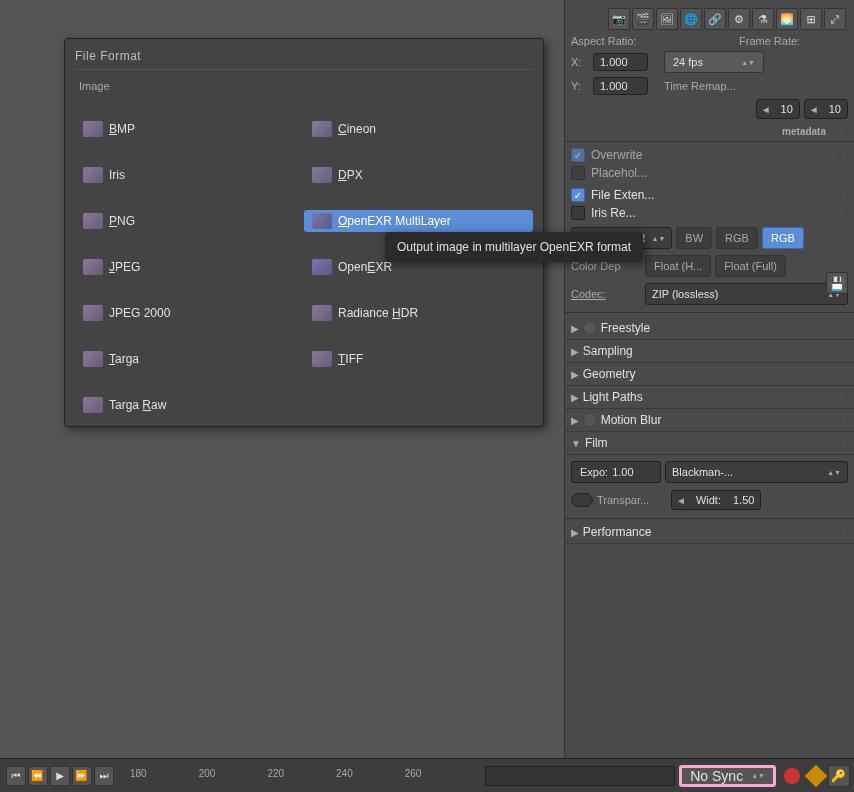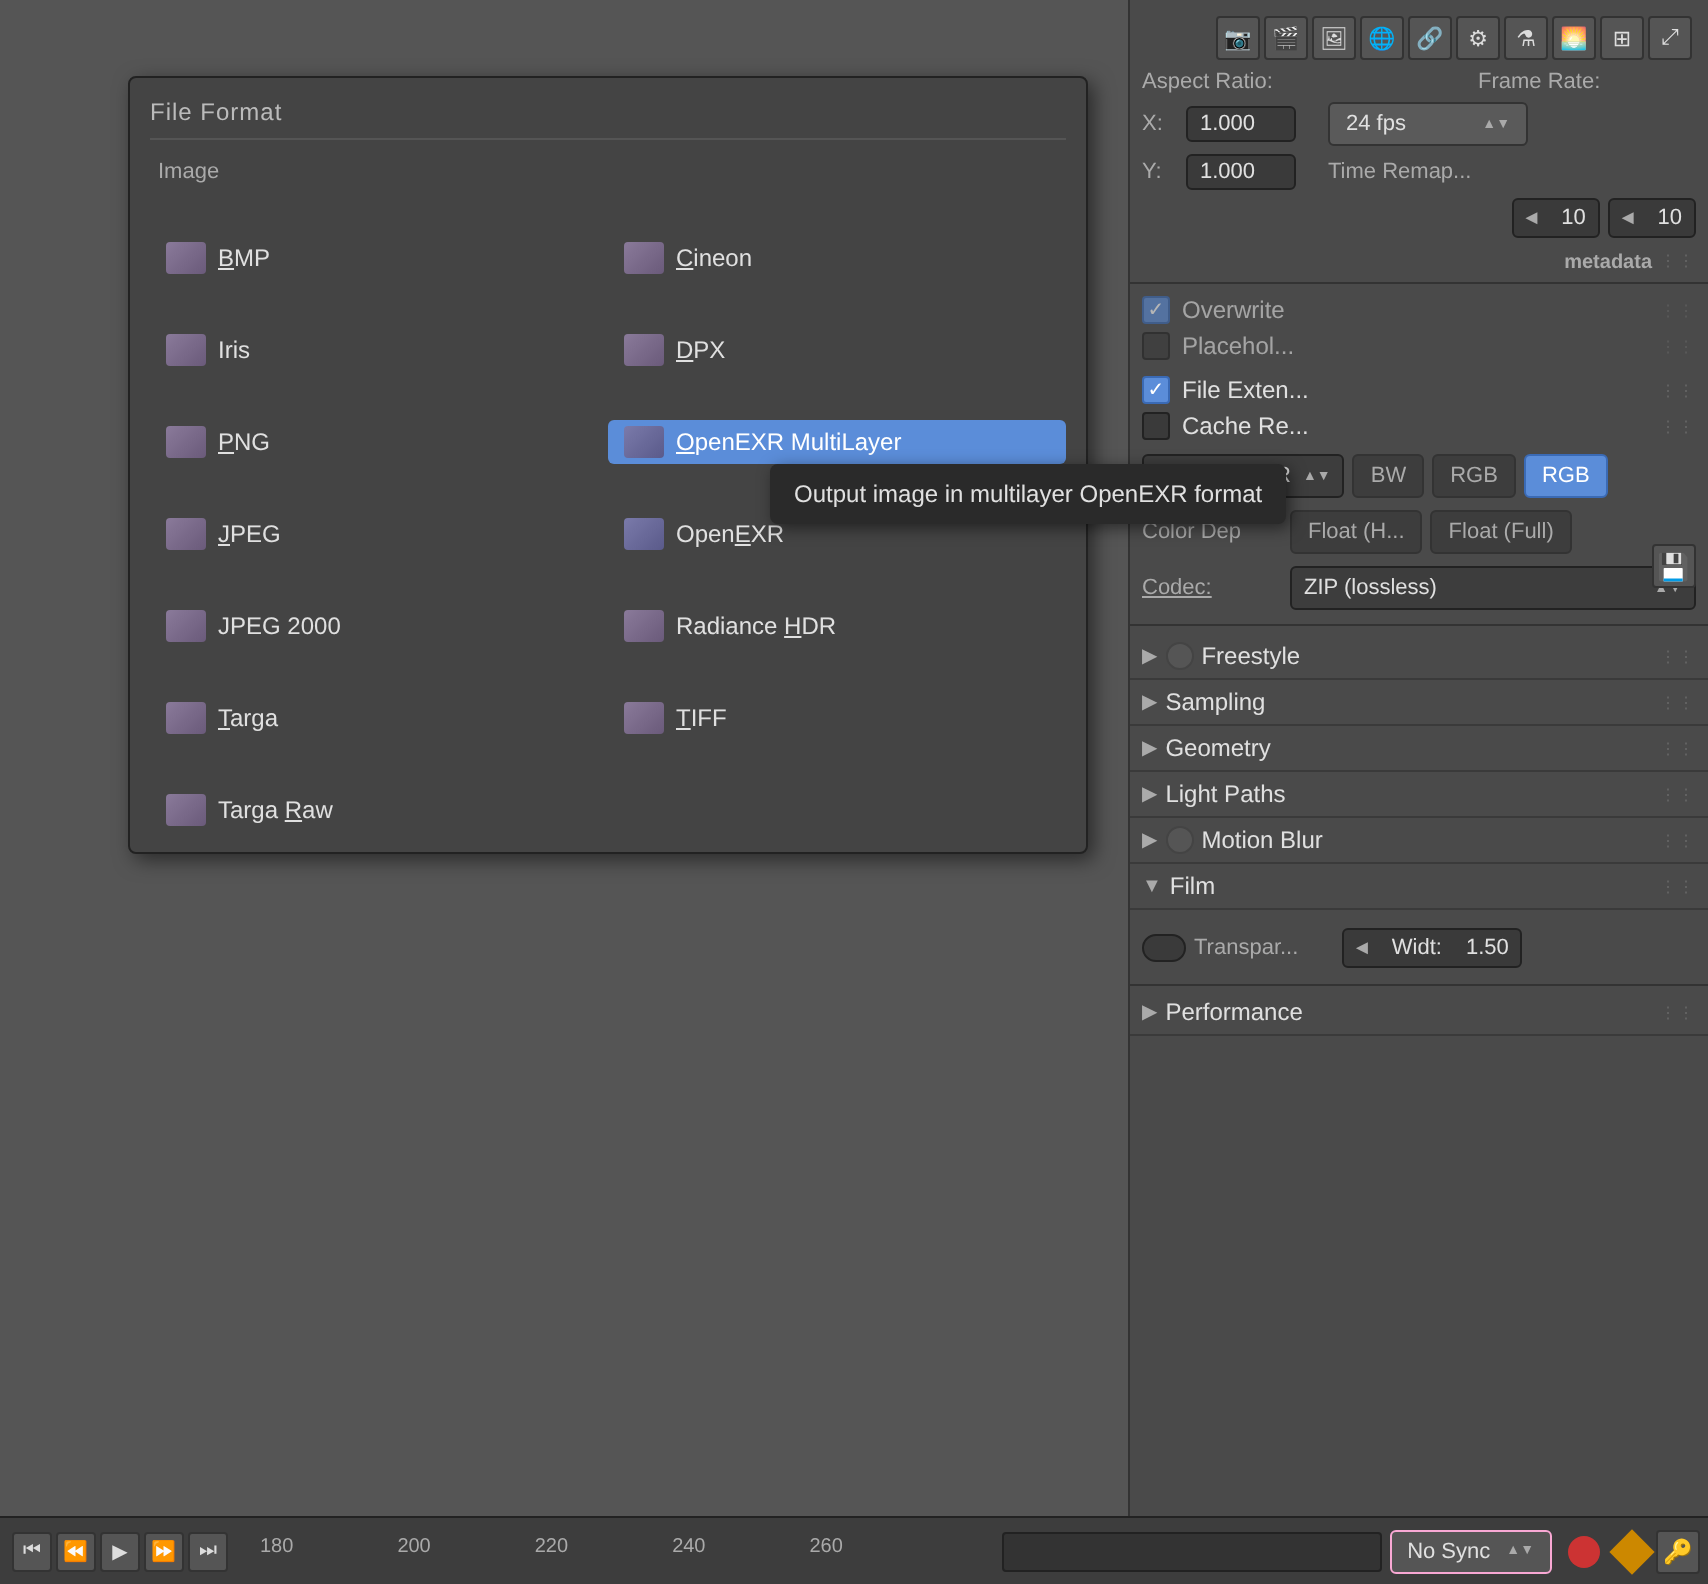--- a/index.html
+++ b/index.html
@@ -264,25 +264,25 @@
       flex: 1;
       padding: 0 10px;
       gap: 52px;
       font-size: 10px;
       color: #aaa;
       padding-bottom: 4px;
     }
 
     .sync-dropdown {
       background: #555;
-      border: 1px solid #f9a8d4;
+      border: 3px solid #f9a8d4;
       color: #e0e0e0;
       padding: 2px 8px;
       border-radius: 3px;
-      font-size: 11px;
+      font-size: 14px;
       height: 22px;
       display: inline-flex;
       align-items: center;
       gap: 4px;
       cursor: pointer;
     }
 
     .sync-dropdown::after {
       content: '▲▼';
       font-size: 7px;
@@ -683,21 +683,21 @@
     </div>
 
     <div style="padding: 2px 6px;">
       <div style="display:flex; align-items:center; gap:6px; padding:2px 0;">
         <div class="checkbox-checked">✓</div>
         <span>File Exten...</span>
         <span class="drag-dots" style="margin-left:auto;">⋮⋮</span>
       </div>
       <div style="display:flex; align-items:center; gap:6px; padding:2px 0;">
         <div class="checkbox-unchecked"></div>
-        <span>Cache Re...</span>
+        <span>Iris Re...</span>
         <span class="drag-dots" style="margin-left:auto;">⋮⋮</span>
       </div>
     </div>
 
     <div style="position:absolute; top:272px; right:6px; width:22px; height:22px; background:#555; border:1px solid #333; border-radius:2px; display:flex; align-items:center; justify-content:center; font-size:13px; cursor:pointer;">💾</div>
 
     <div class="color-mode-row">
       <div class="format-dropdown">
         <span>🖼</span>
         <span>OpenEXR</span>
@@ -752,20 +752,27 @@
       <span class="drag-dots section-drag">⋮⋮</span>
     </div>
 
     <div class="film-section-header">
       <span style="color:#aaa; font-size:10px;">▼</span>
       <span class="section-label">Film</span>
       <span class="drag-dots" style="margin-left:auto;">⋮⋮</span>
     </div>
 
     <div class="film-section">
+      <div class="film-row">
+        <div class="expo-field">
+          <span>Expo:</span>
+          <span>1.00</span>
+        </div>
+        <div class="blackman-dropdown">Blackman-...</div>
+      </div>
       <div class="film-row" style="margin-top:3px;">
         <div class="toggle-small"></div>
         <span style="font-size:11px; color:#aaa; min-width:70px;">Transpar...</span>
         <div class="stepper">
           <span class="stepper-arrow">◄</span>
           <span class="stepper-val">Widt:</span>
           <span class="stepper-val">1.50</span>
         </div>
       </div>
     </div>

